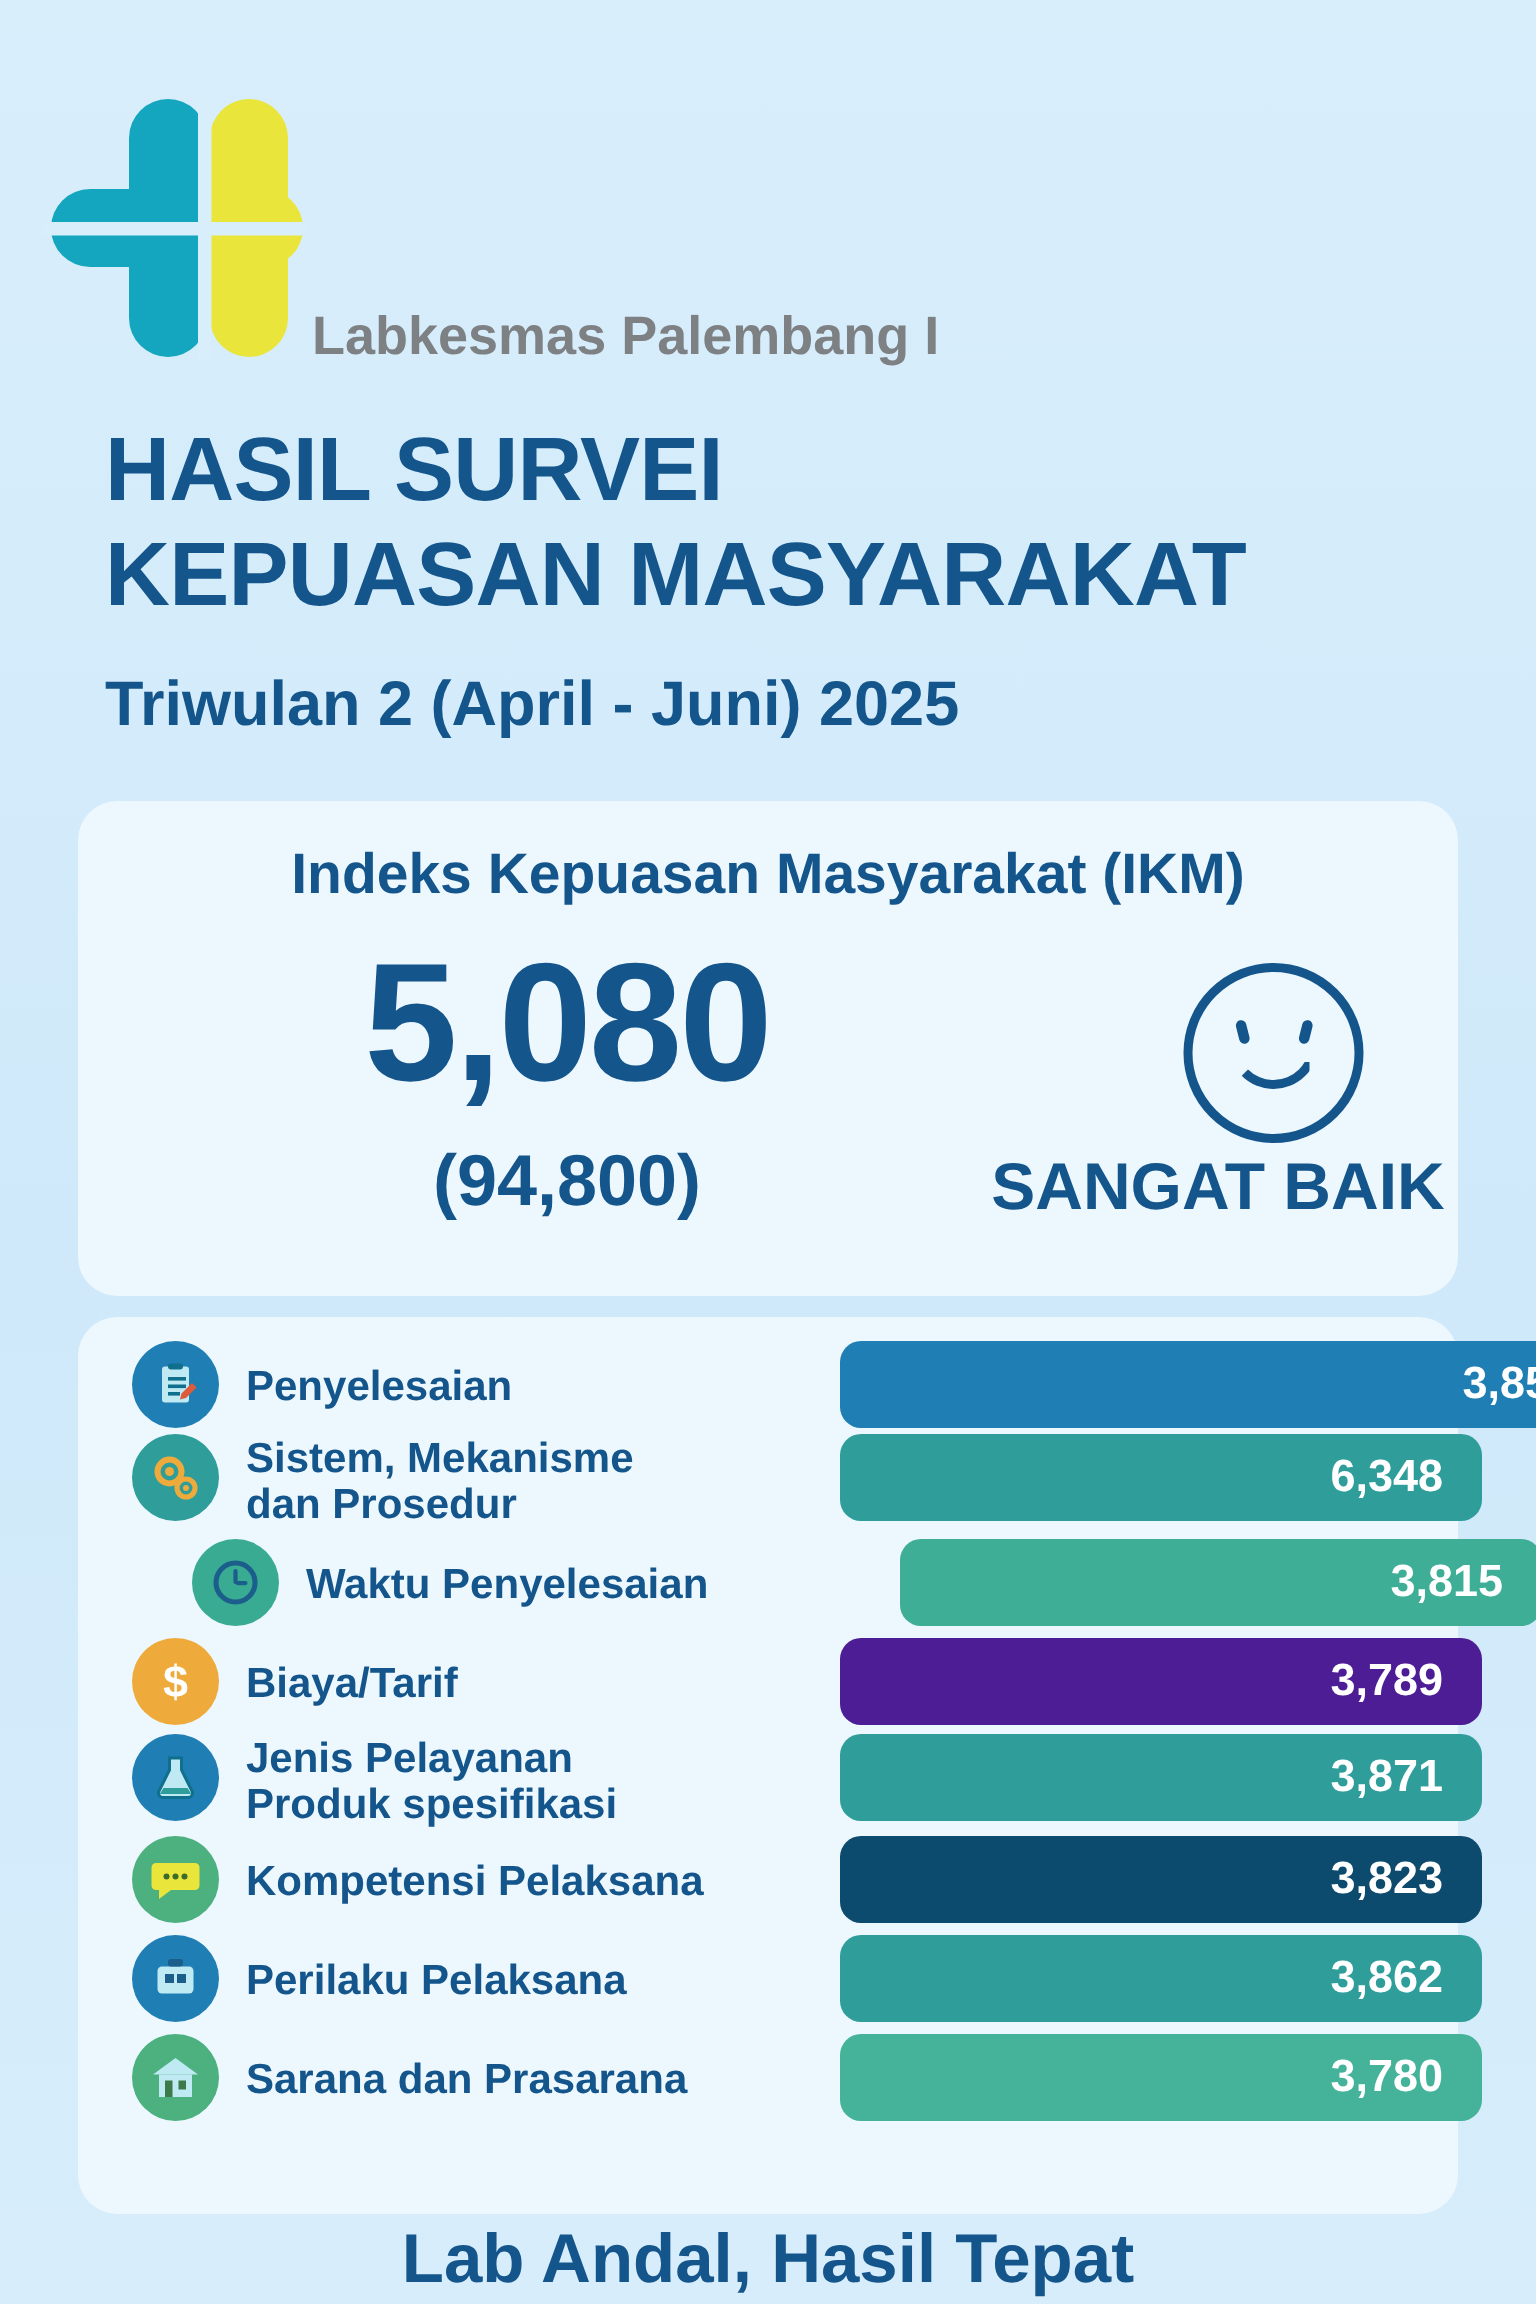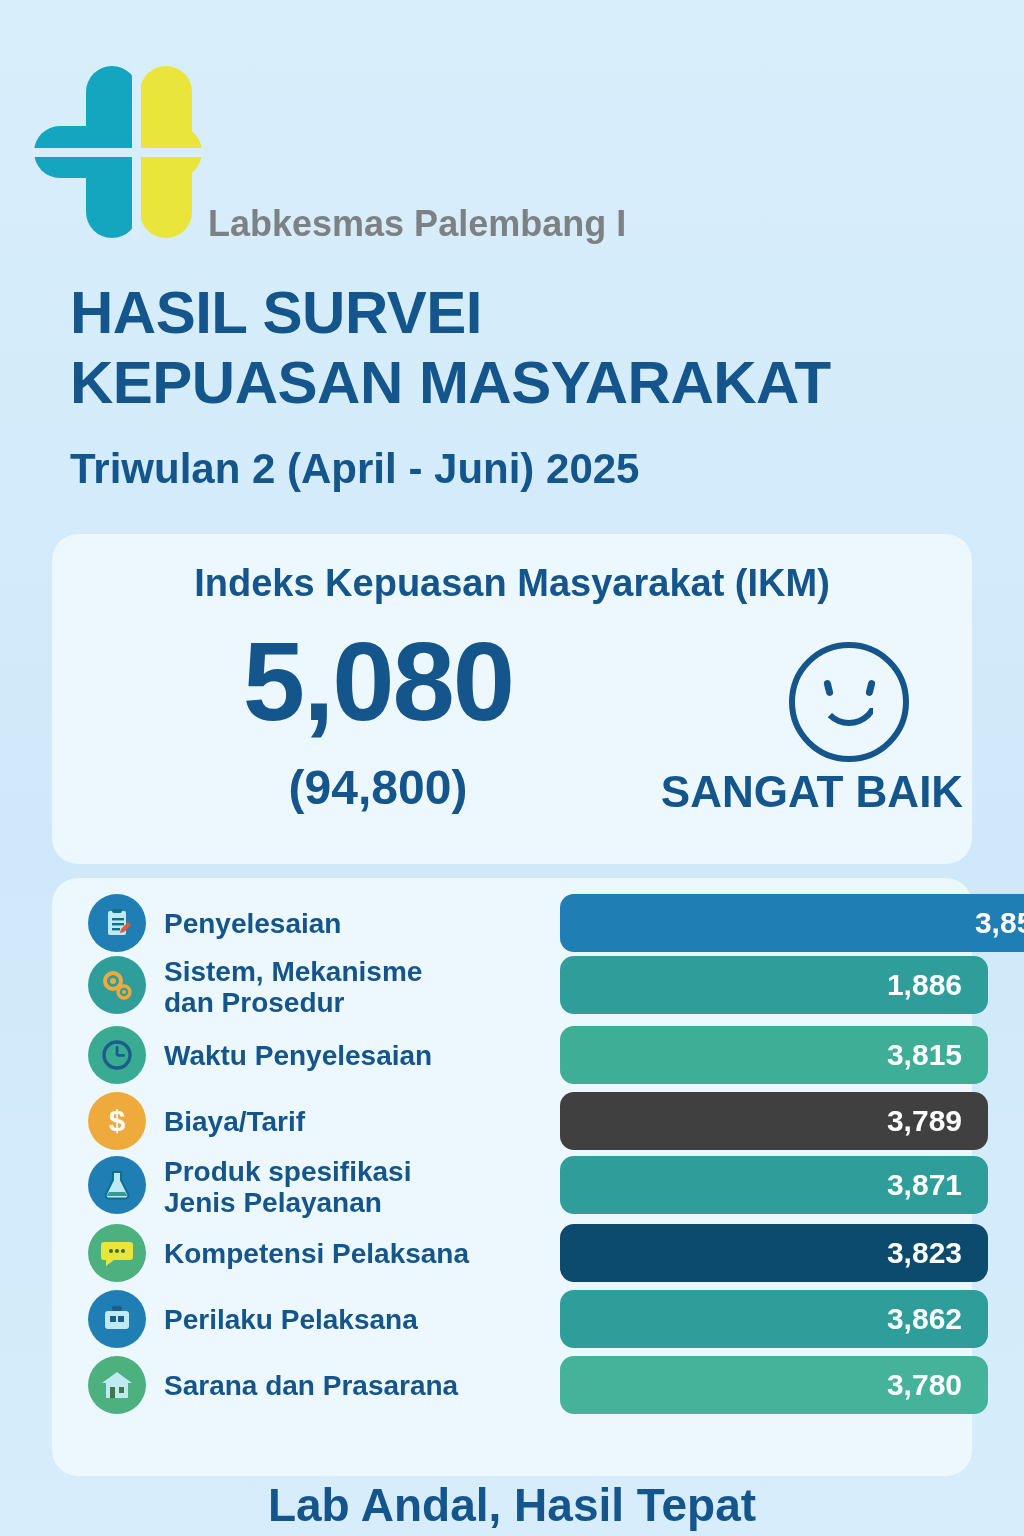--- a/index.html
+++ b/index.html
@@ -315,24 +315,24 @@
             <circle cx="13" cy="13" r="3" fill="#eeab3c"></circle>
             <circle cx="24" cy="24" r="6" fill="none" stroke="#eeab3c" stroke-width="3.4"></circle>
             <circle cx="24" cy="24" r="2" fill="#eeab3c"></circle>
           </svg>
         </div>
         <div class="el-label two">
           <div>Sistem, Mekanisme</div>
           <div>dan Prosedur</div>
         </div>
         <div class="el-bar" style="background: rgb(47, 158, 155); width: 428px;">
-          <span class="el-val">1,886</span>
-        </div>
-      </div>
-      <div class="el-row" style="top: 146px;">
+          <span class="el-val">6,348</span>
+        </div>
+      </div>
+      <div class="el-row" style="top: 146px; margin-left: 40px;">
         <div class="el-icon" style="background: rgb(58, 171, 147);">
           <svg width="34" height="34" viewBox="0 0 34 34">
             <circle cx="17" cy="17" r="13" fill="none" stroke="#1b5e8c" stroke-width="3.4"></circle>
             <rect x="15.6" y="8" width="2.8" height="10" rx="1.4" fill="#1b5e8c"></rect>
             <rect x="17" y="16" width="8" height="2.8" rx="1.4" fill="#1b5e8c"></rect>
           </svg>
         </div>
         <div class="el-label one">
           <div>Waktu Penyelesaian</div>
         </div>
@@ -342,34 +342,34 @@
       </div>
       <div class="el-row" style="top: 212px;">
         <div class="el-icon" style="background: rgb(238, 171, 60);">
           <svg width="30" height="34" viewBox="0 0 30 34">
             <text x="15" y="27" text-anchor="middle" font-family="Liberation Sans, sans-serif" font-size="30" font-weight="bold" fill="#ffffff">$</text>
           </svg>
         </div>
         <div class="el-label one">
           <div>Biaya/Tarif</div>
         </div>
-        <div class="el-bar" style="background: #404040; width: 428px;">
+        <div class="el-bar" style="background: #4c1d95; width: 428px;">
           <span class="el-val">3,789</span>
         </div>
       </div>
       <div class="el-row" style="top: 276px;">
         <div class="el-icon" style="background: rgb(31, 127, 180);">
           <svg width="30" height="34" viewBox="0 0 30 34">
             <path d="M11 4 h8 v8 l7 14 a3 3 0 0 1 -2.6 4.4 H6.6 A3 3 0 0 1 4 26 L11 12 Z" fill="#bfe9f3" stroke="#0f6f8c" stroke-width="2"></path>
             <path d="M7 24 h16 l2.5 4 H4.5 Z" fill="#2f9e9b"></path>
           </svg>
         </div>
         <div class="el-label two">
+          <div>Jenis Pelayanan</div>
           <div>Produk spesifikasi</div>
-          <div>Jenis Pelayanan</div>
         </div>
         <div class="el-bar" style="background: rgb(47, 158, 155); width: 428px;">
           <span class="el-val">3,871</span>
         </div>
       </div>
       <div class="el-row" style="top: 344px;">
         <div class="el-icon" style="background: rgb(76, 176, 127);">
           <svg width="34" height="32" viewBox="0 0 34 32">
             <path d="M4 5 h26 a3 3 0 0 1 3 3 v12 a3 3 0 0 1 -3 3 H14 l-8 6 v-6 H4 a3 3 0 0 1 -3 -3 V8 a3 3 0 0 1 3 -3 Z" fill="#e9e53a"></path>
             <circle cx="11" cy="14" r="2" fill="#3d6b2a"></circle>

